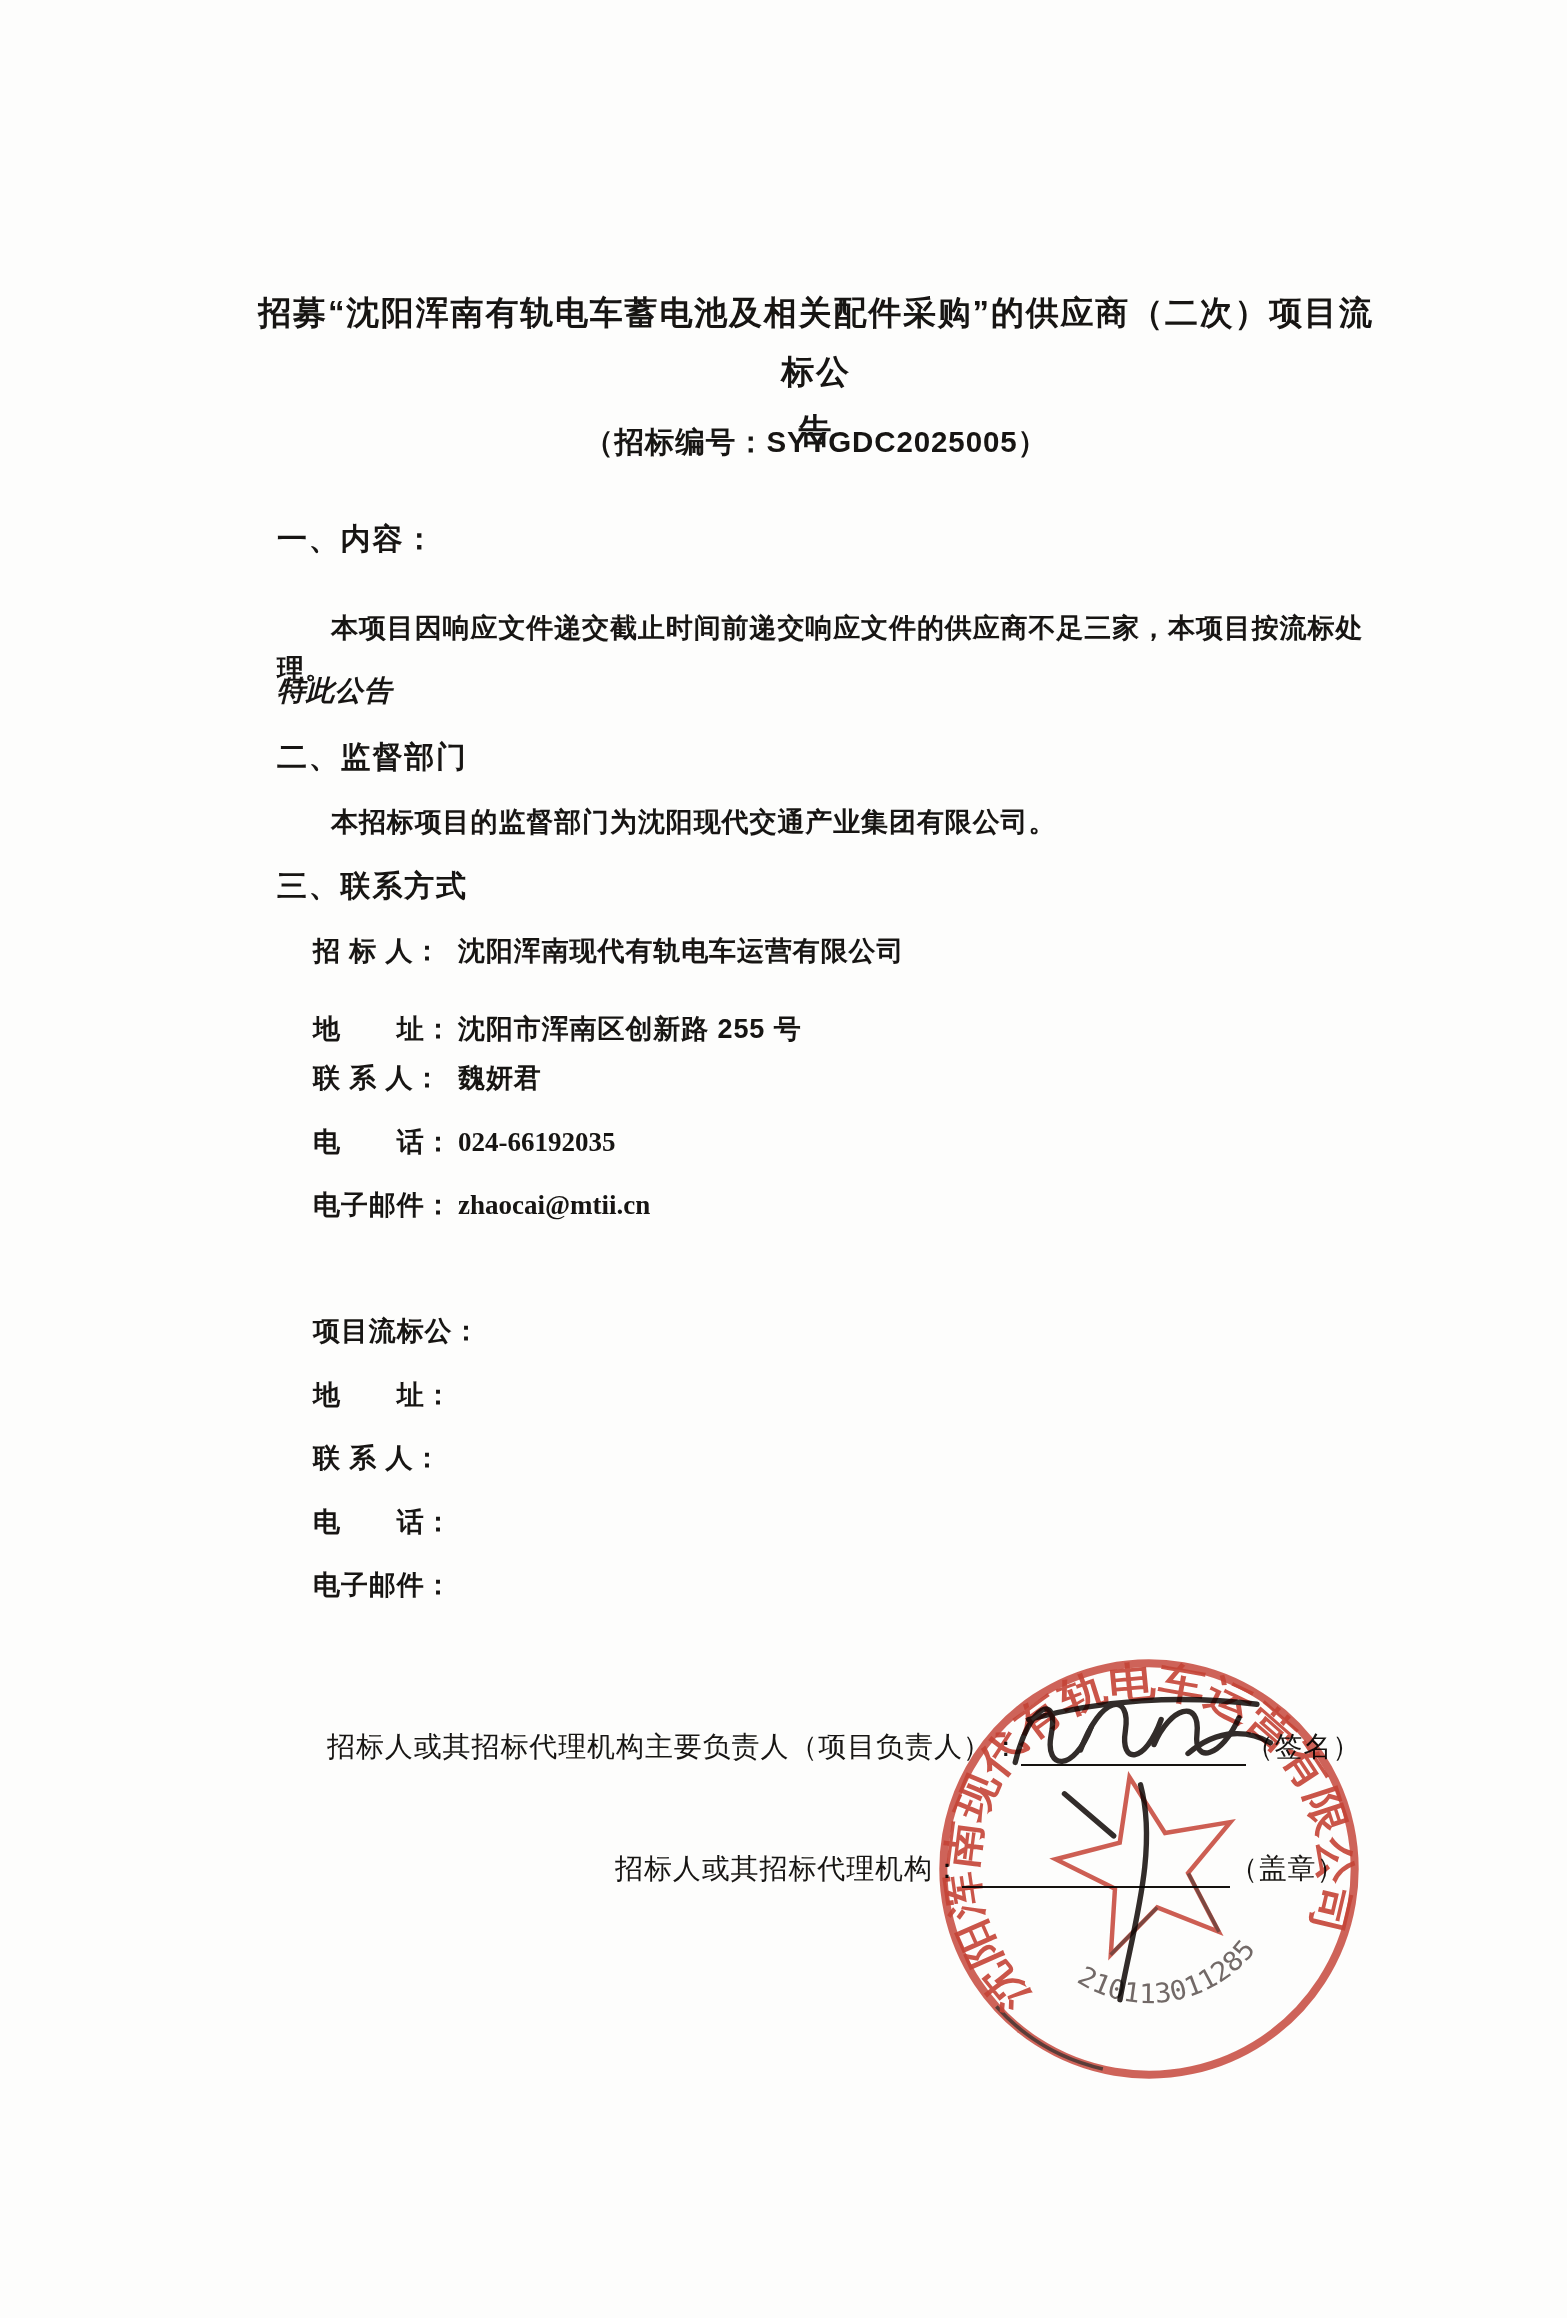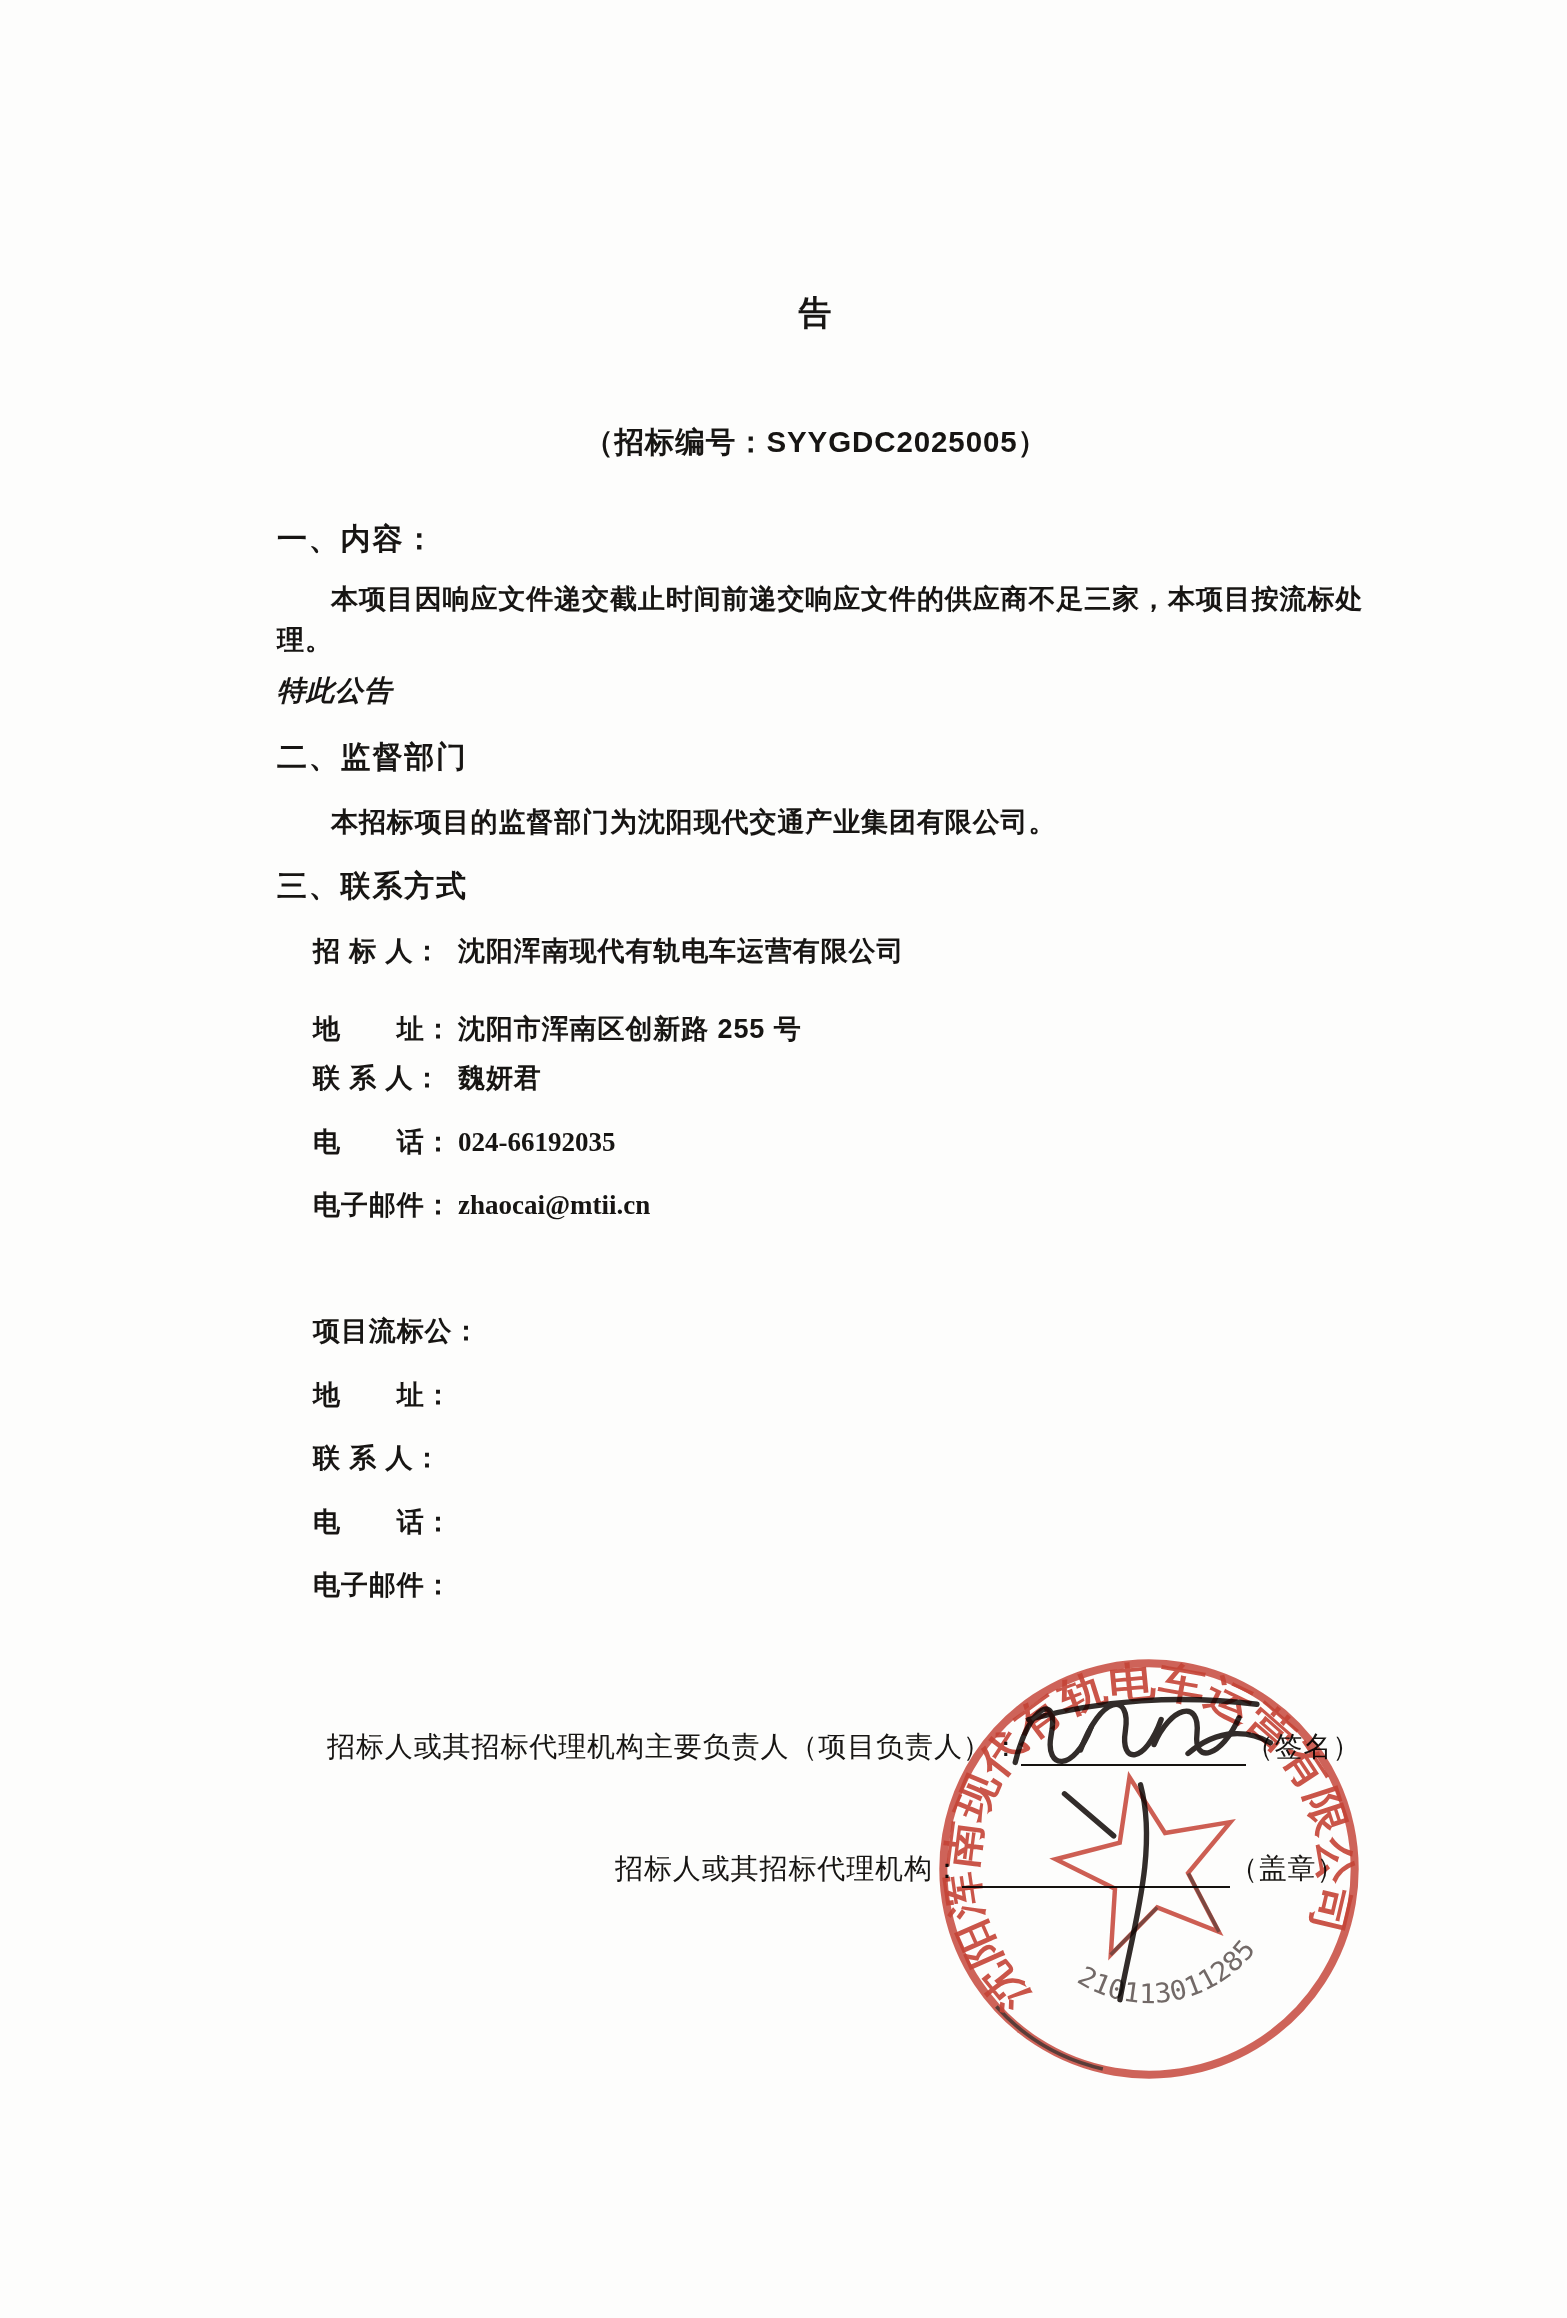--- a/index.html
+++ b/index.html
@@ -33,26 +33,27 @@
     border-bottom:2.7px solid #15120f;
   }
   .blank.b1{width:225px;}
   .blank.b2{width:268px;}
   .stamp-svg,.ink-svg{mix-blend-mode:multiply;pointer-events:none;}
 </style>
 </head>
 <body>
 
 <div class="abs title">
+  <div>招募“沈阳浑南有轨电车蓄电池及相关配件采购”的供应商（二次）项目流标公</div>
   <div>告</div>
 </div>
 <div class="abs subtitle">（招标编号：SYYGDC2025005）</div>
 
 <div class="abs h-sec" style="top:519px;">一、内容：</div>
-<div class="abs para" style="top:581px;font-family:Liberation Mono, monospace;">本项目因响应文件递交截止时间前递交响应文件的供应商不足三家，本项目按流标处理。</div>
+<div class="abs para" style="top:608px;">本项目因响应文件递交截止时间前递交响应文件的供应商不足三家，本项目按流标处理。</div>
 <div class="abs plain" style="top:672px;font-style:italic;">特此公告</div>
 
 <div class="abs h-sec" style="top:737px;">二、监督部门</div>
 <div class="abs para" style="top:802px;">本招标项目的监督部门为沈阳现代交通产业集团有限公司。</div>
 
 <div class="abs h-sec" style="top:866px;">三、联系方式</div>
 
 <div class="abs row" style="top:933px;">
   <span class="lbl">招  标  人：</span><span>沈阳浑南现代有轨电车运营有限公司</span>
 </div>

